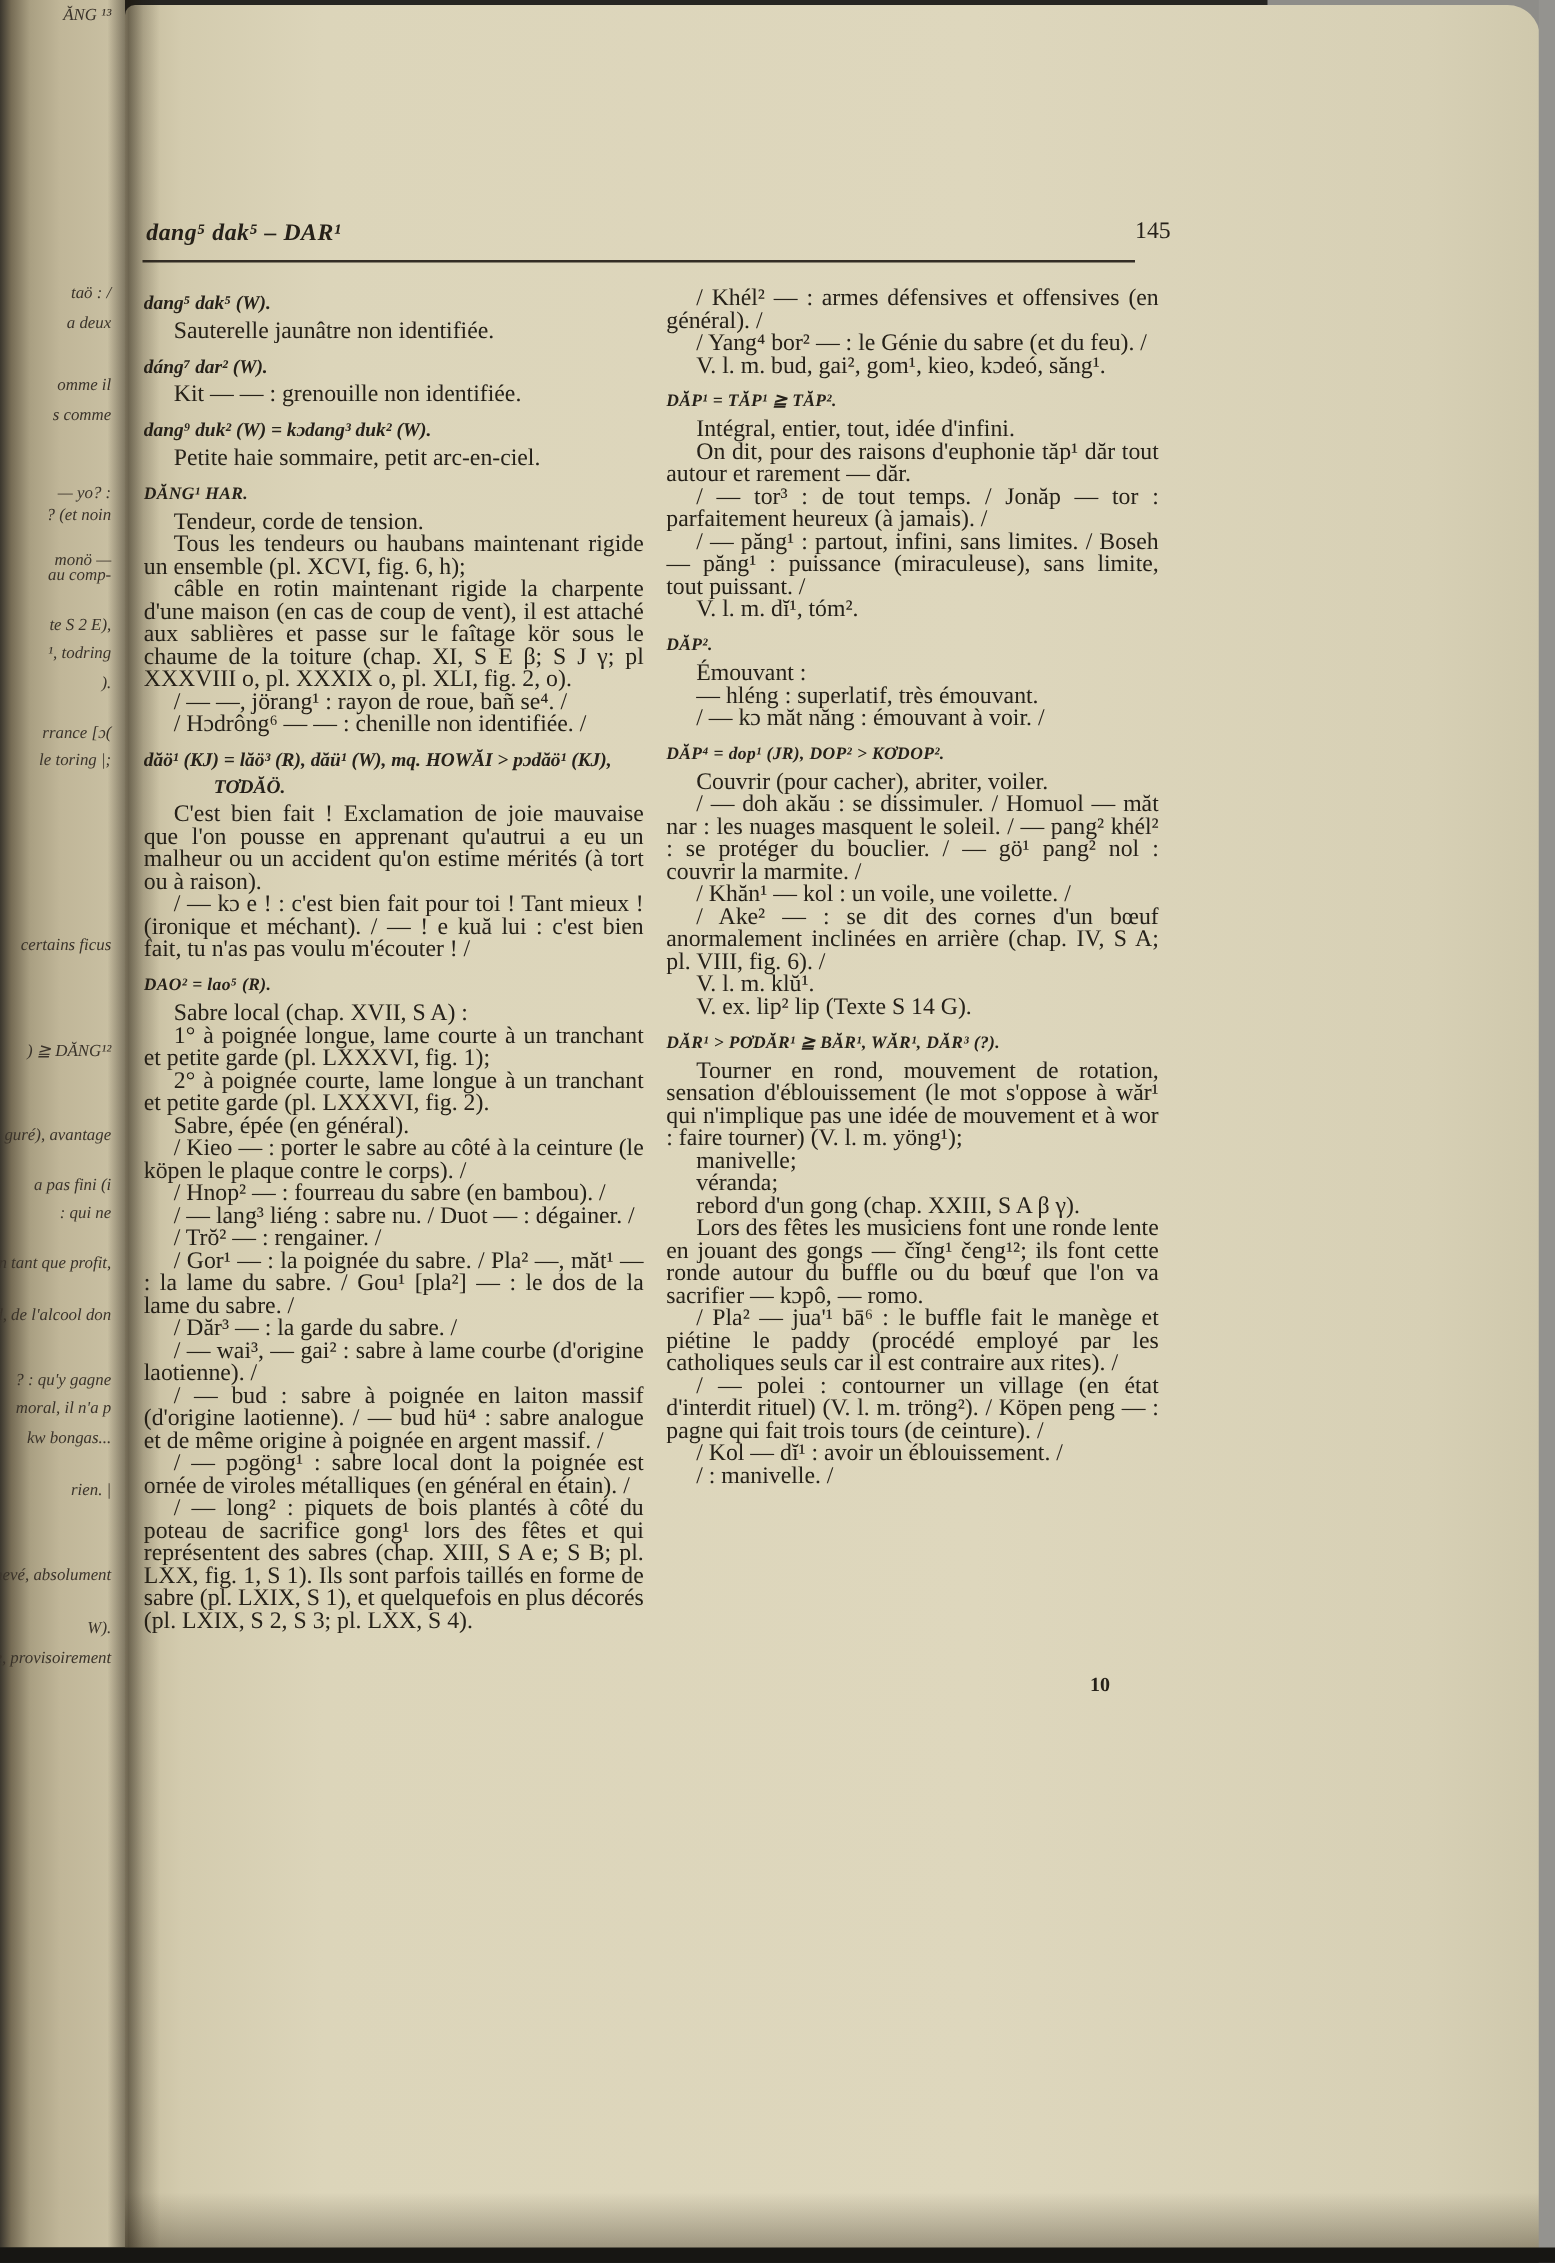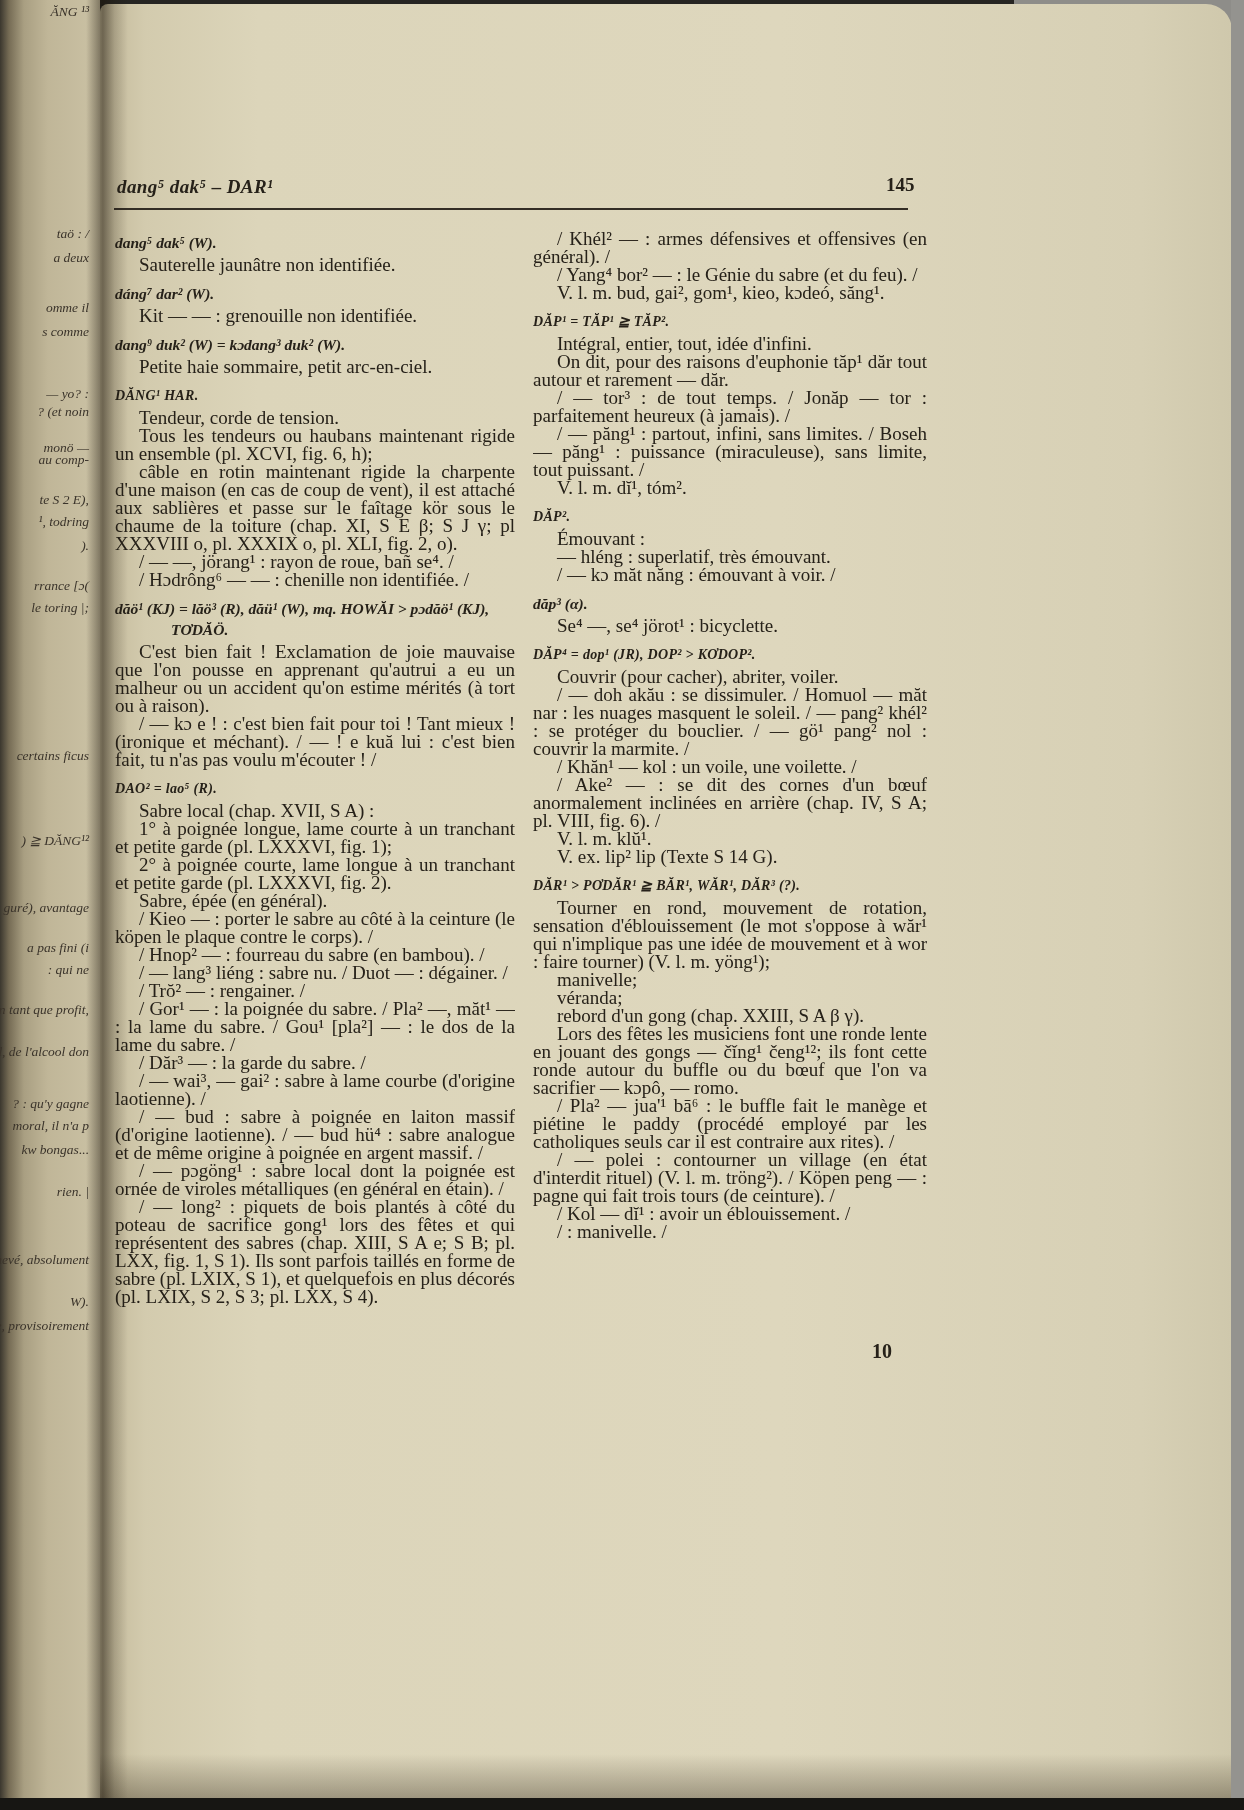--- a/index.html
+++ b/index.html
@@ -19,31 +19,31 @@
   #bottom-band{position:absolute;left:0;bottom:0;width:100%;height:12px;background:#171613;z-index:6;}
   
   #edge-page{position:absolute;left:0;top:0;width:100px;height:1798px;z-index:3;overflow:hidden;
         background:linear-gradient(to right,#3b372e 0%,#6f English876452 8%,#a99f82 22%,#c0b698 45%,#cbc2a5 100%);}
   #edge-page{background:linear-gradient(to right,#3b372e 0%,#766c55 9%,#a99f82 24%,#c0b698 48%,#cbc2a5 100%);}
   .frag{position:absolute;right:11px;white-space:nowrap;font-style:italic;font-size:13.5px;color:#3a332a;}
   #gutter{position:absolute;left:86px;top:0;width:42px;height:100%;z-index:4;pointer-events:none;
         background:linear-gradient(to right,rgba(25,18,8,0) 0%,rgba(25,18,8,0.5) 40%,rgba(25,18,8,0.18) 68%,rgba(25,18,8,0) 100%);}
   
   #running-title{position:absolute;left:17px;top:172px;font-style:italic;font-weight:bold;font-size:19px;letter-spacing:.4px;}
-  #page-number{position:absolute;left:786px;top:170px;font-weight:bold;font-size:19px;}
+  #page-number{position:absolute;left:808px;top:170px;font-weight:normal;font-size:19px;}
   #header-rule{position:absolute;left:14px;top:204px;width:794px;height:2px;background:#332d25;}
   
   #col-left{position:absolute;left:15px;top:226px;width:400px;height:1150px;overflow:hidden;}
   #col-right{position:absolute;left:433px;top:226px;width:394px;height:1150px;overflow:hidden;}
   .entry{margin-bottom:9px;}
   .headword{font-weight:bold;font-style:italic;font-size:15.5px;line-height:21px;
             padding-left:56px;text-indent:-56px;margin:2px 0 3px 0;}
   .headword.caps{font-size:14px;letter-spacing:.3px;}
   .para{font-size:19px;line-height:18px;text-indent:24px;text-align:justify;}
-  #signature{position:absolute;left:772px;top:1336px;font-weight:bold;font-size:20px;text-align:right;}
+  #signature{position:absolute;left:772px;top:1336px;font-weight:bold;font-size:16px;text-align:right;}
 </style>
 </head>
 <body>
 
 <div id="screen">
   <div id="corner"></div>
   <div id="right-strip"></div>
 
   <div id="page">
     <div id="running-title">dang⁵ dak⁵ – DAR¹</div>
@@ -107,24 +107,20 @@
           <div class="para">/ — păng¹ : partout, infini, sans limites. / Boseh — păng¹ : puissance (miraculeuse), sans limite, tout puissant. /</div>
           <div class="para">V. l. m. dĭ¹, tóm².</div>
         </div>
         <div class="entry">
           <div class="headword caps">DĂP².</div>
           <div class="para">Émouvant :</div>
           <div class="para">— hléng : superlatif, très émouvant.</div>
           <div class="para">/ — kɔ măt năng : émouvant à voir. /</div>
         </div>
         <div class="entry">
-          <div class="headword">dăp³ (α).</div>
-          <div class="para">Se⁴ —, se⁴ jörot¹ : bicyclette.</div>
-        </div>
-        <div class="entry">
           <div class="headword caps">DĂP⁴ = dop¹ (JR), DOP² &gt; KƠDOP².</div>
           <div class="para">Couvrir (pour cacher), abriter, voiler.</div>
           <div class="para">/ — doh akău : se dissimuler. / Homuol — măt nar : les nuages masquent le soleil. / — pang² khél² : se protéger du bouclier. / — gö¹ pang² nol : couvrir la marmite. /</div>
           <div class="para">/ Khăn¹ — kol : un voile, une voilette. /</div>
           <div class="para">/ Ake² — : se dit des cornes d'un bœuf anormalement inclinées en arrière (chap. IV, S A; pl. VIII, fig. 6). /</div>
           <div class="para">V. l. m. klŭ¹.</div>
           <div class="para">V. ex. lip² lip (Texte S 14 G).</div>
         </div>
         <div class="entry">
           <div class="headword caps">DĂR¹ &gt; PƠDĂR¹ ≧ BĂR¹, WĂR¹, DĂR³ (?).</div>

